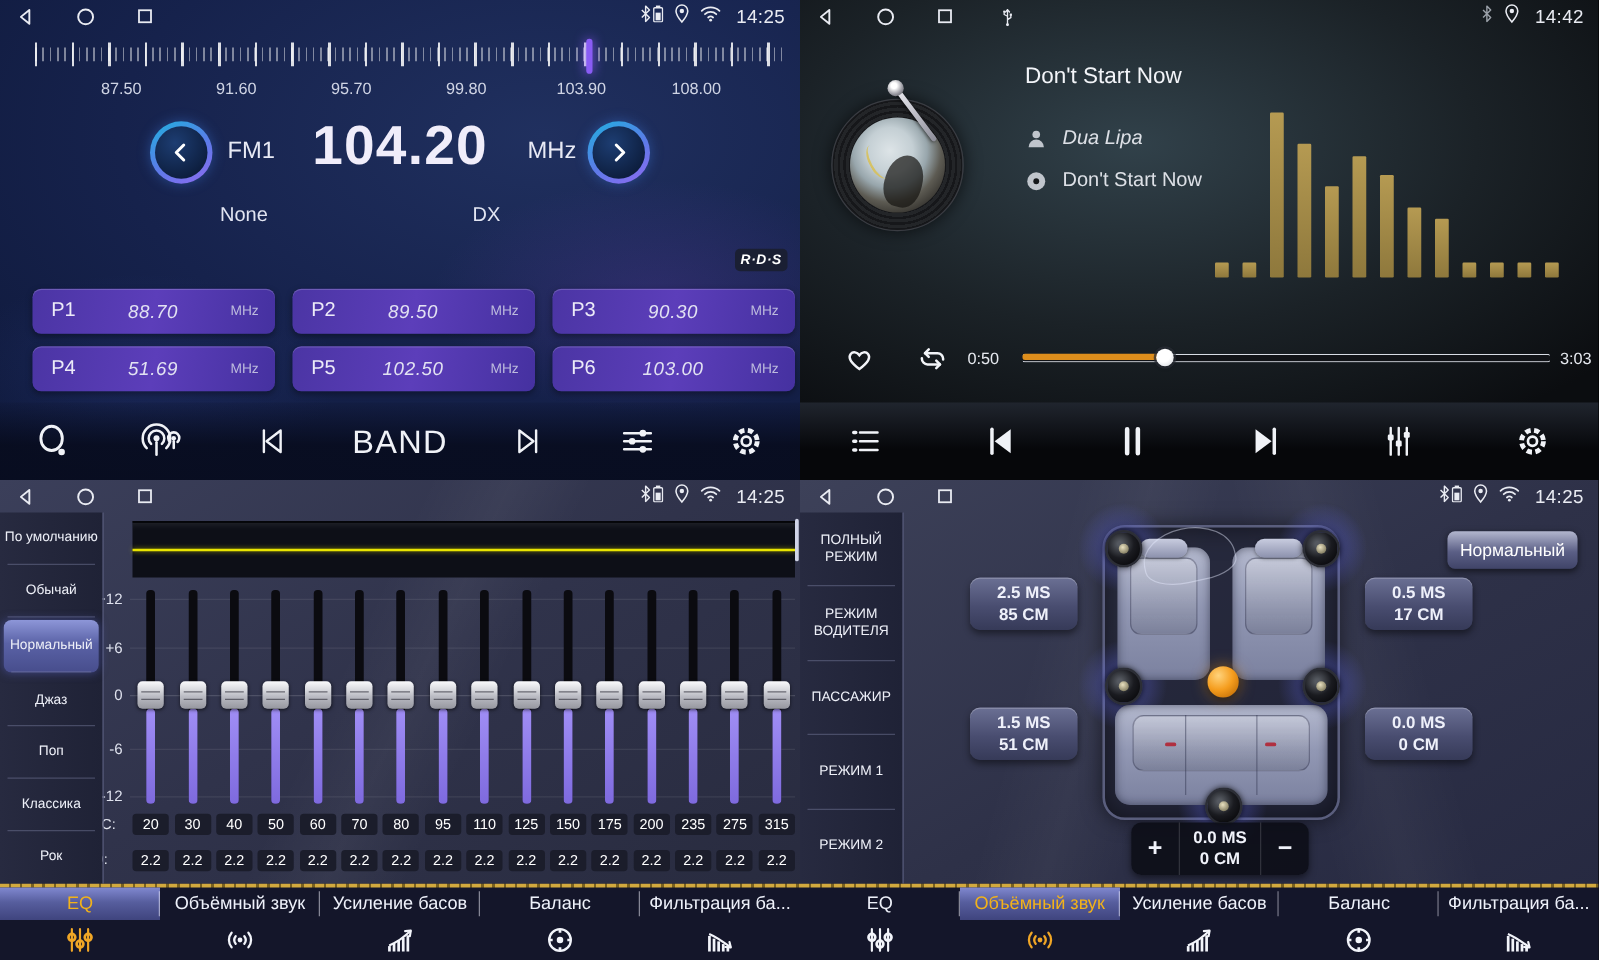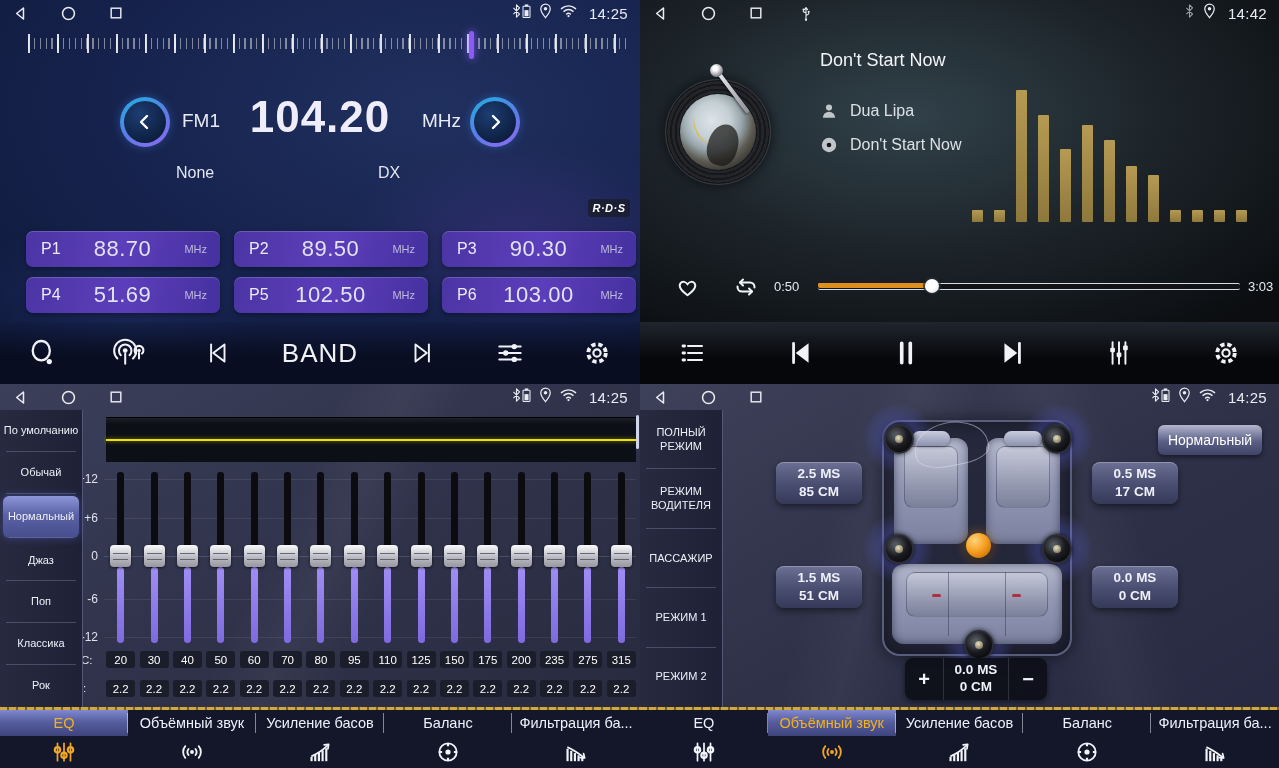--- a/index.html
+++ b/index.html
@@ -32,21 +32,21 @@
   .ruler-labels span{position:absolute;width:56px;text-align:center;font-size:13px;color:#cfd4e4;}
   .freq-btn{position:absolute;width:50px;height:50px;border-radius:50%;background:linear-gradient(150deg,#2aa7e0 10%,#5d7ae8 55%,#8a6cf0 95%);box-shadow:0 0 10px rgba(60,120,220,.45);}
   .freq-btn .core{position:absolute;inset:4px;border-radius:50%;background:radial-gradient(circle at 38% 32%,#1d3d72,#0d1e3e 75%);display:flex;align-items:center;justify-content:center;color:#fff;}
   .band-label,.freq-unit{position:absolute;top:110px;font-size:19px;color:#e8eaf5;}
   .freq-value{position:absolute;left:230px;top:92px;width:180px;text-align:center;font-size:44px;font-weight:bold;color:#f0edfa;letter-spacing:1px;}
   .sig{position:absolute;top:164px;font-size:16px;color:#e2e5f2;}
   .rds-badge{position:absolute;left:588px;top:199px;width:42px;height:18px;background:rgba(26,30,48,.92);border-radius:4px;color:#fff;font-size:11px;font-weight:bold;font-style:italic;display:flex;align-items:center;justify-content:center;letter-spacing:.5px;}
   #radio-presets{position:absolute;left:26px;top:231px;width:610px;display:grid;grid-template-columns:repeat(3,194px);gap:10px 14px;}
   .preset{height:36px;border-radius:7px;background:linear-gradient(100deg,#4b35a4 0%,#5c3eba 50%,#4531a0 100%);box-shadow:inset 0 1px 0 rgba(255,255,255,.18),0 2px 5px rgba(0,0,0,.35);display:flex;align-items:center;}
   .preset .pl{font-size:16px;color:#eceaf8;margin-left:15px;}
-  .preset .pf{flex:1;text-align:center;font-size:22px;color:#e2e2f2;letter-spacing:.5px;}
+  .preset .pf{flex:1;text-align:center;font-size:15px;color:#e2e2f2;letter-spacing:.5px;font-style:italic;}
   .preset .pu{font-size:11px;color:#bdbbdd;margin-right:13px;}
   .toolbar{position:absolute;left:0;right:0;top:322px;height:62px;display:flex;align-items:center;justify-content:space-around;z-index:20;text-align:right;}
   #radio-toolbar{background:linear-gradient(180deg,rgba(14,22,52,.25),rgba(7,11,28,.85) 55%);}
   #player-toolbar{background:linear-gradient(180deg,#20252e,#06070a 60%);}
   .tb-ic{color:#f0f2f7;display:flex;align-items:center;justify-content:center;width:44px;height:44px;}
   .band-btn{font-size:26px;color:#f0f2f7;letter-spacing:1px;}
 
   
   .album{position:absolute;left:25px;top:79px;width:104px;height:104px;border-radius:50%;
     background:repeating-radial-gradient(circle at 50% 50%,#16171a 0 2px,#232528 2px 4.6px);
@@ -172,20 +172,28 @@
               <path d="M6.9 10.2a3.2 3.2 0 0 1 4.2 0"></path>
               <circle cx="9" cy="12.4" r="1.2" fill="currentColor" stroke="none"></circle>
             </svg></span>
         <span class="sttime">14:25</span>
       </div>
     </div>
 
     <div class="ruler">
       <div class="tuner-ind"></div>
     </div>
+    <div class="ruler-labels" id="radio-scale-labels">
+        <span style="left:41px;">87.50</span>
+        <span style="left:133px;">91.60</span>
+        <span style="left:225px;">95.70</span>
+        <span style="left:317px;">99.80</span>
+        <span style="left:409px;">103.90</span>
+        <span style="left:501px;">108.00</span>
+      </div>
 
     <div class="freq-btn" style="left:120px;top:97px;">
       <div class="core">
           <svg width="20" height="20" viewBox="0 0 20 20" fill="none" stroke="currentColor" stroke-width="2.4" stroke-linecap="round" stroke-linejoin="round">
             <path d="M12 4l-6 6 6 6"></path>
           </svg>
         </div>
     </div>
     <span class="band-label" style="left:182px;">FM1</span>
     <div class="freq-value">104.20</div>
@@ -321,21 +329,21 @@
       </div>
     </div>
 
     <div class="album">
         <div class="album-art"></div>
       </div>
     <div class="tonearm"></div>
     <div class="tonearm-pivot"></div>
 
     <div class="track-title">Don't Start Now</div>
-    <div class="meta-row" style="top:102px;">
+    <div class="meta-row" style="top:102px;font-style:italic;">
       <span class="mi">
           <svg width="18" height="18" viewBox="0 0 20 20">
             <circle cx="10" cy="6.2" r="3.4" fill="currentColor"></circle>
             <path d="M3.2 17.5a6.8 6.8 0 0 1 13.6 0z" fill="currentColor"></path>
           </svg>
         </span>
       <span>Dua Lipa</span>
     </div>
     <div class="meta-row" style="top:136px;">
       <span class="mi">

